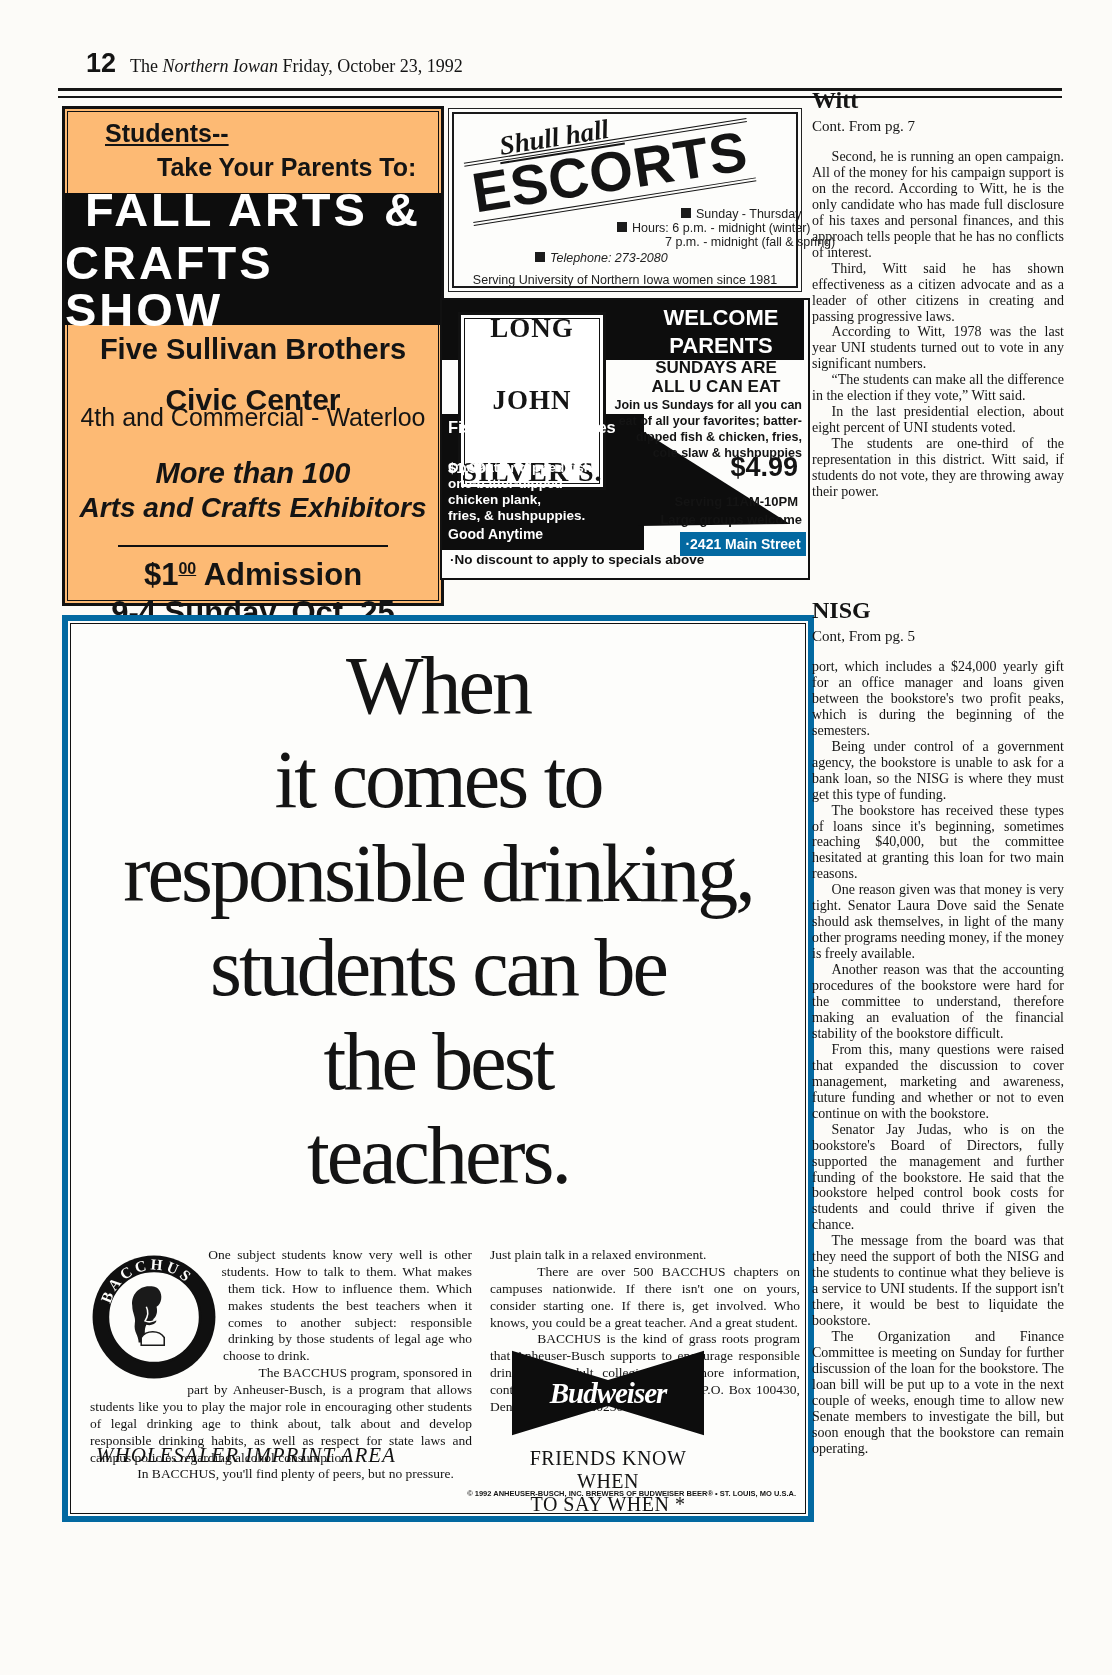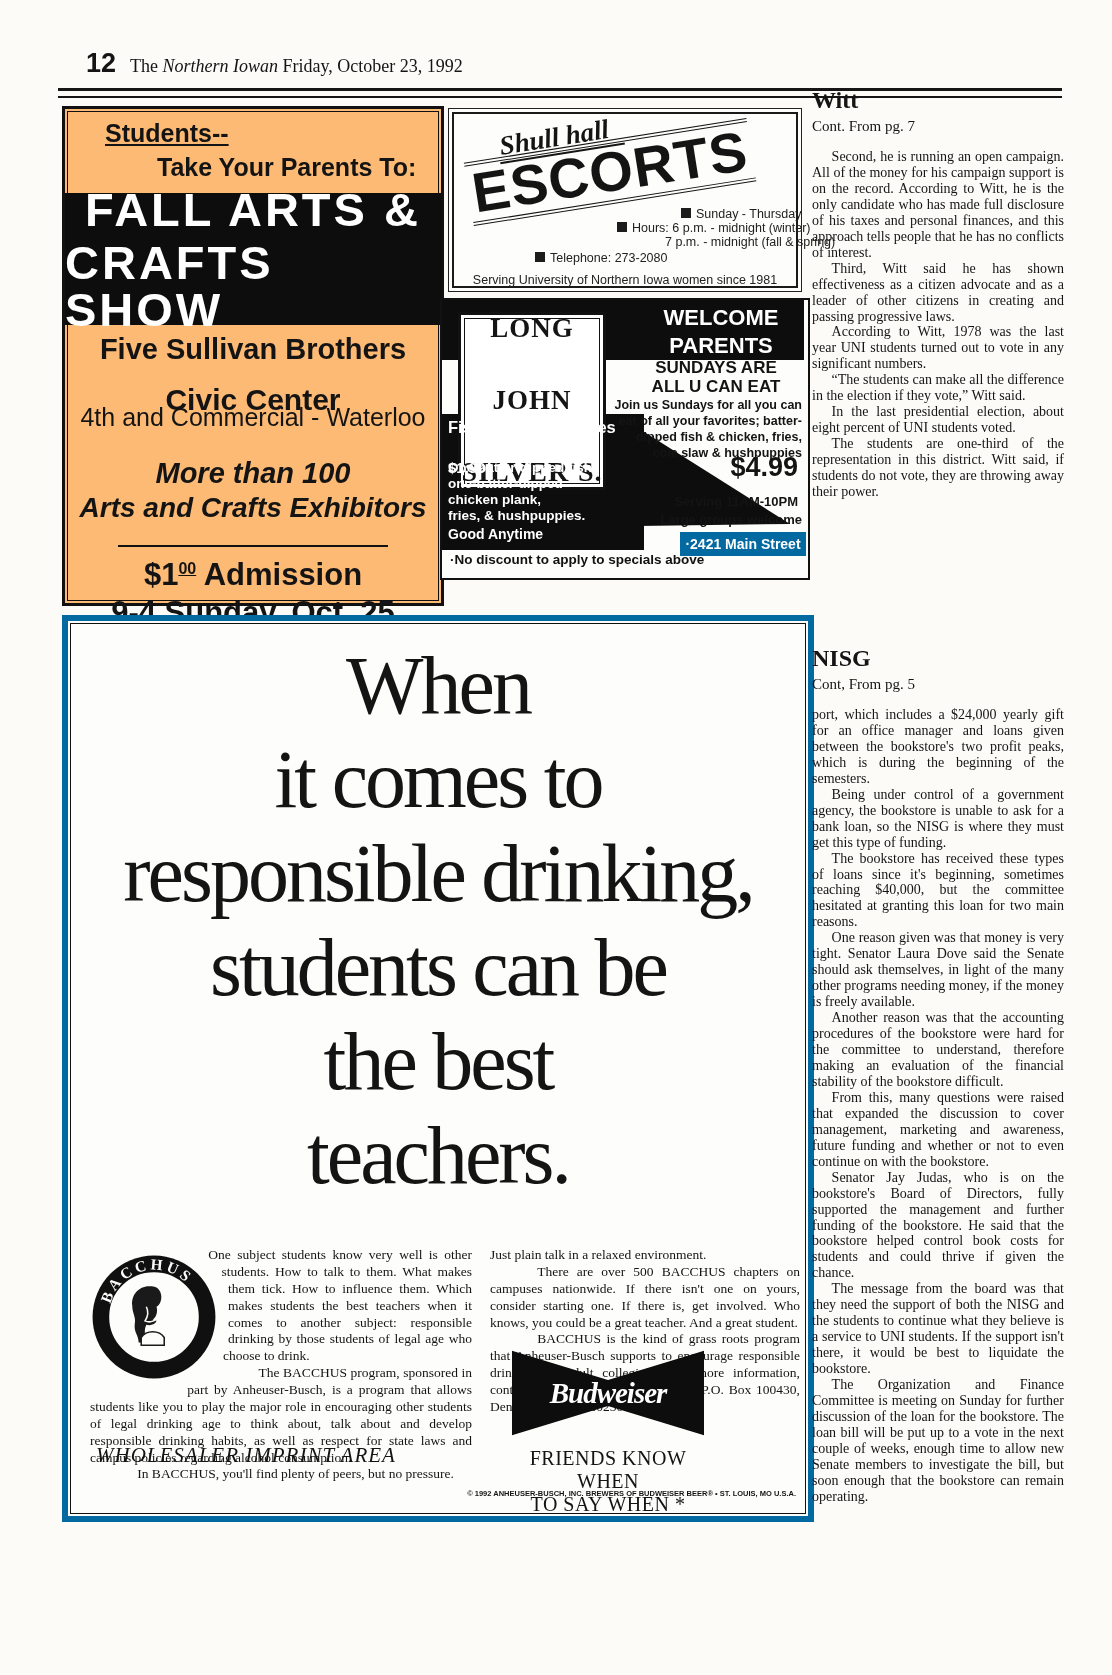--- a/index.html
+++ b/index.html
@@ -98,21 +98,21 @@
   .bud-copy{position:absolute;right:12px;top:868px;font-size:7.5px;font-weight:bold;
             font-family:"Liberation Sans","DejaVu Sans",sans-serif;}
 
   
   .article{position:absolute;width:252px;left:812px;}
   .article h2{margin:0;font-size:24px;line-height:1;}
   .article .cont{margin:6px 0 14px 0;font-size:15px;}
   .article p{margin:0;font-size:14px;line-height:1.14;text-align:justify;text-indent:1.4em;}
   .article p.noind{text-indent:0;}
   .witt{top:88px;}
-  .nisg{top:598px;margin-top:48px;}
+  .nisg{top:598px;}
 </style>
 </head>
 <body>
 
 <div class="page">
 
   <div class="page-num">12</div>
   <div class="masthead">
     <span>The</span>
     <span class="it">Northern Iowan</span>
@@ -140,21 +140,21 @@
 
   <div class="escorts">
     <div class="escorts-inner"></div>
     <div class="esc-logo">
       <div class="esc-script">Shull hall</div>
       <div class="esc-word">ESCORTS</div>
     </div>
     <div class="esc-line" style="left:232px;top:98px;"><span class="sq"></span><span>Sunday - Thursday</span></div>
     <div class="esc-line" style="left:168px;top:112px;"><span class="sq"></span><span>Hours: 6 p.m. - midnight (winter)</span></div>
     <div class="esc-line" style="left:216px;top:126px;">7 p.m. - midnight (fall &amp; spring)</div>
-    <div class="esc-line" style="left:86px;top:142px;"><span class="sq"></span><span>Telephone: 273-2080</span></div>
+    <div class="esc-line" style="left:86px;top:142px;font-style:italic;"><span class="sq"></span><span>Telephone: 273-2080</span></div>
     <div class="esc-tag">Serving University of Northern Iowa women since 1981</div>
   </div>
 
   <div class="ljs">
     <svg class="shapes" width="362" height="274" viewBox="0 0 362 274">
       <rect x="0" y="0" width="362" height="60" fill="#0d0d0d"></rect>
       <rect x="0" y="114" width="202" height="136" fill="#0d0d0d"></rect>
       <polygon points="196,128 348,224 196,226" fill="#0d0d0d"></polygon>
     </svg>
     <div class="ljs-logo">

